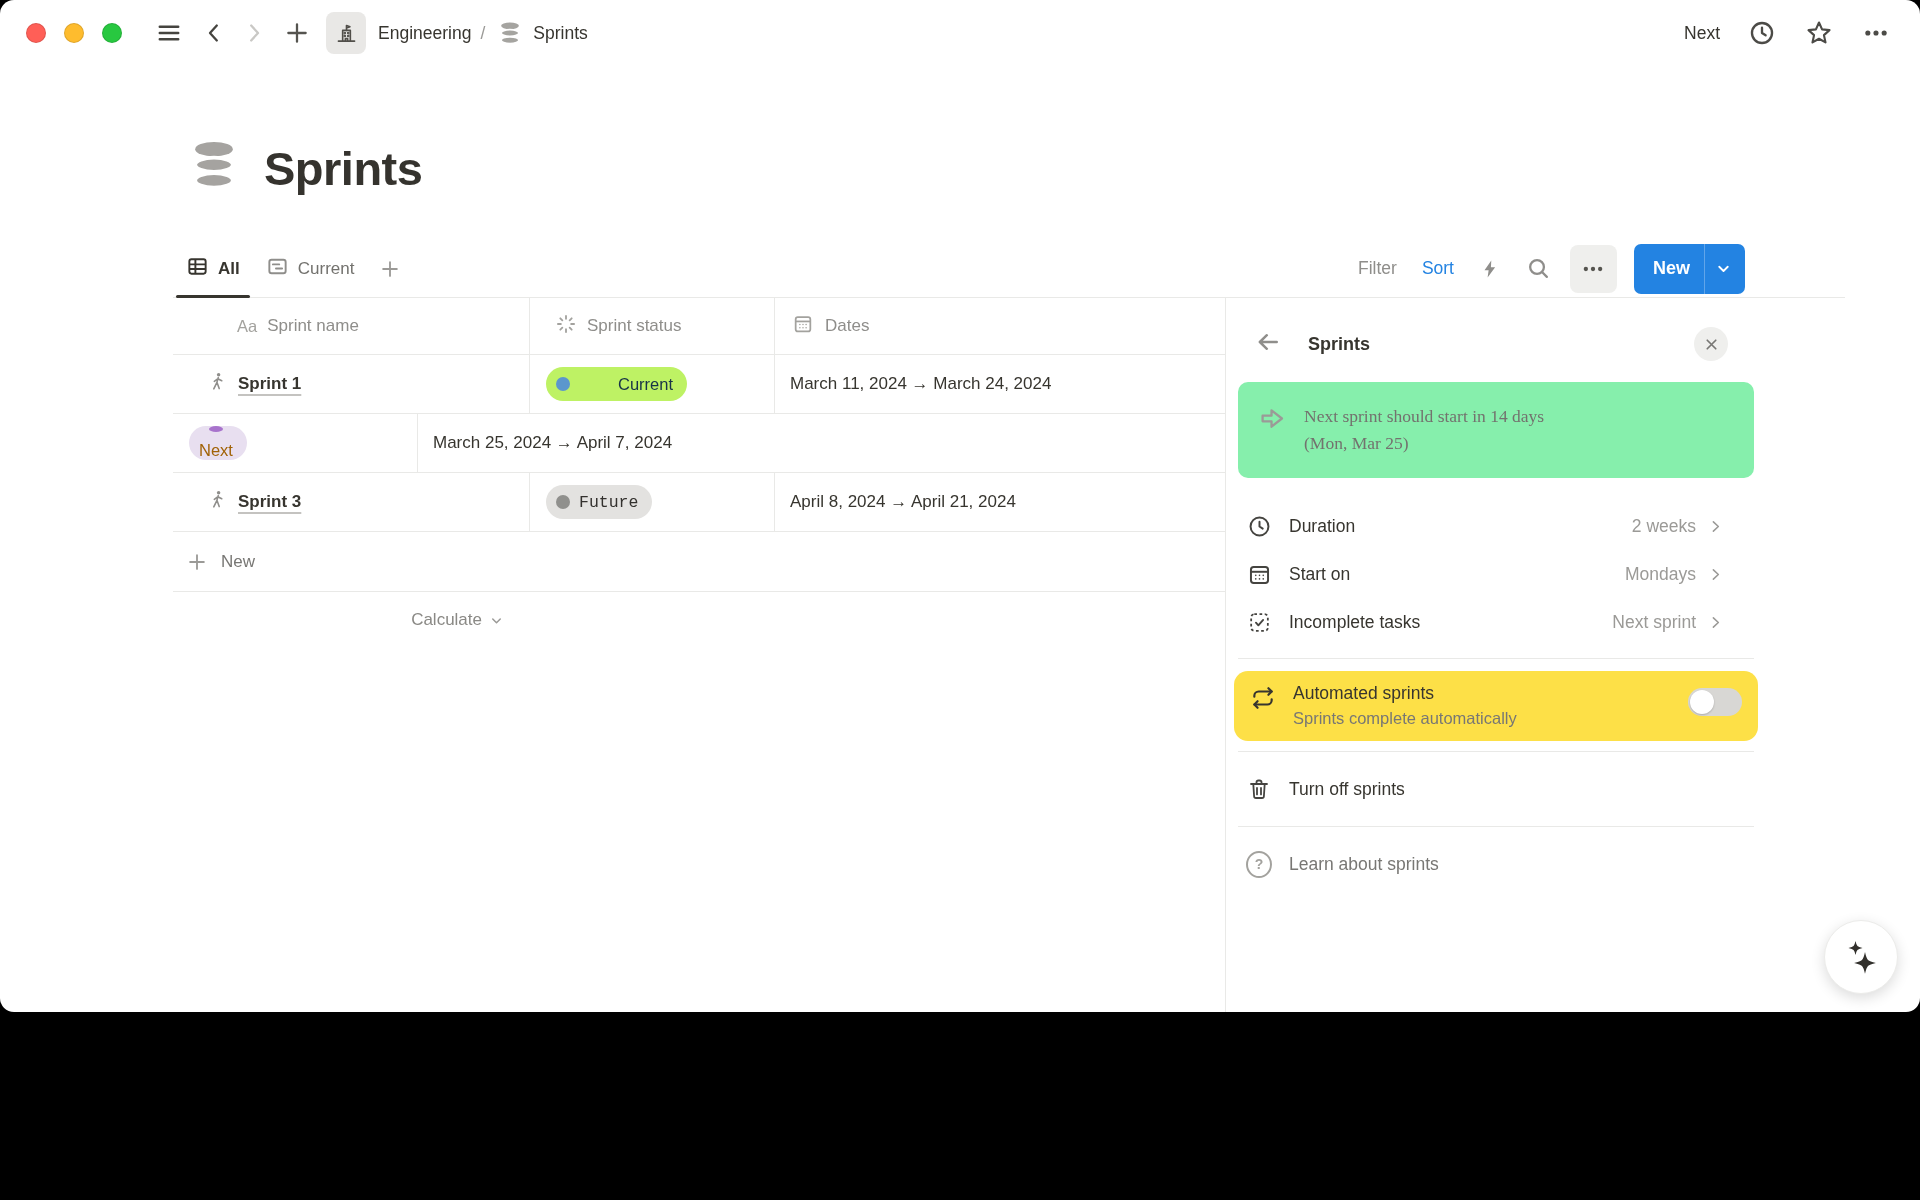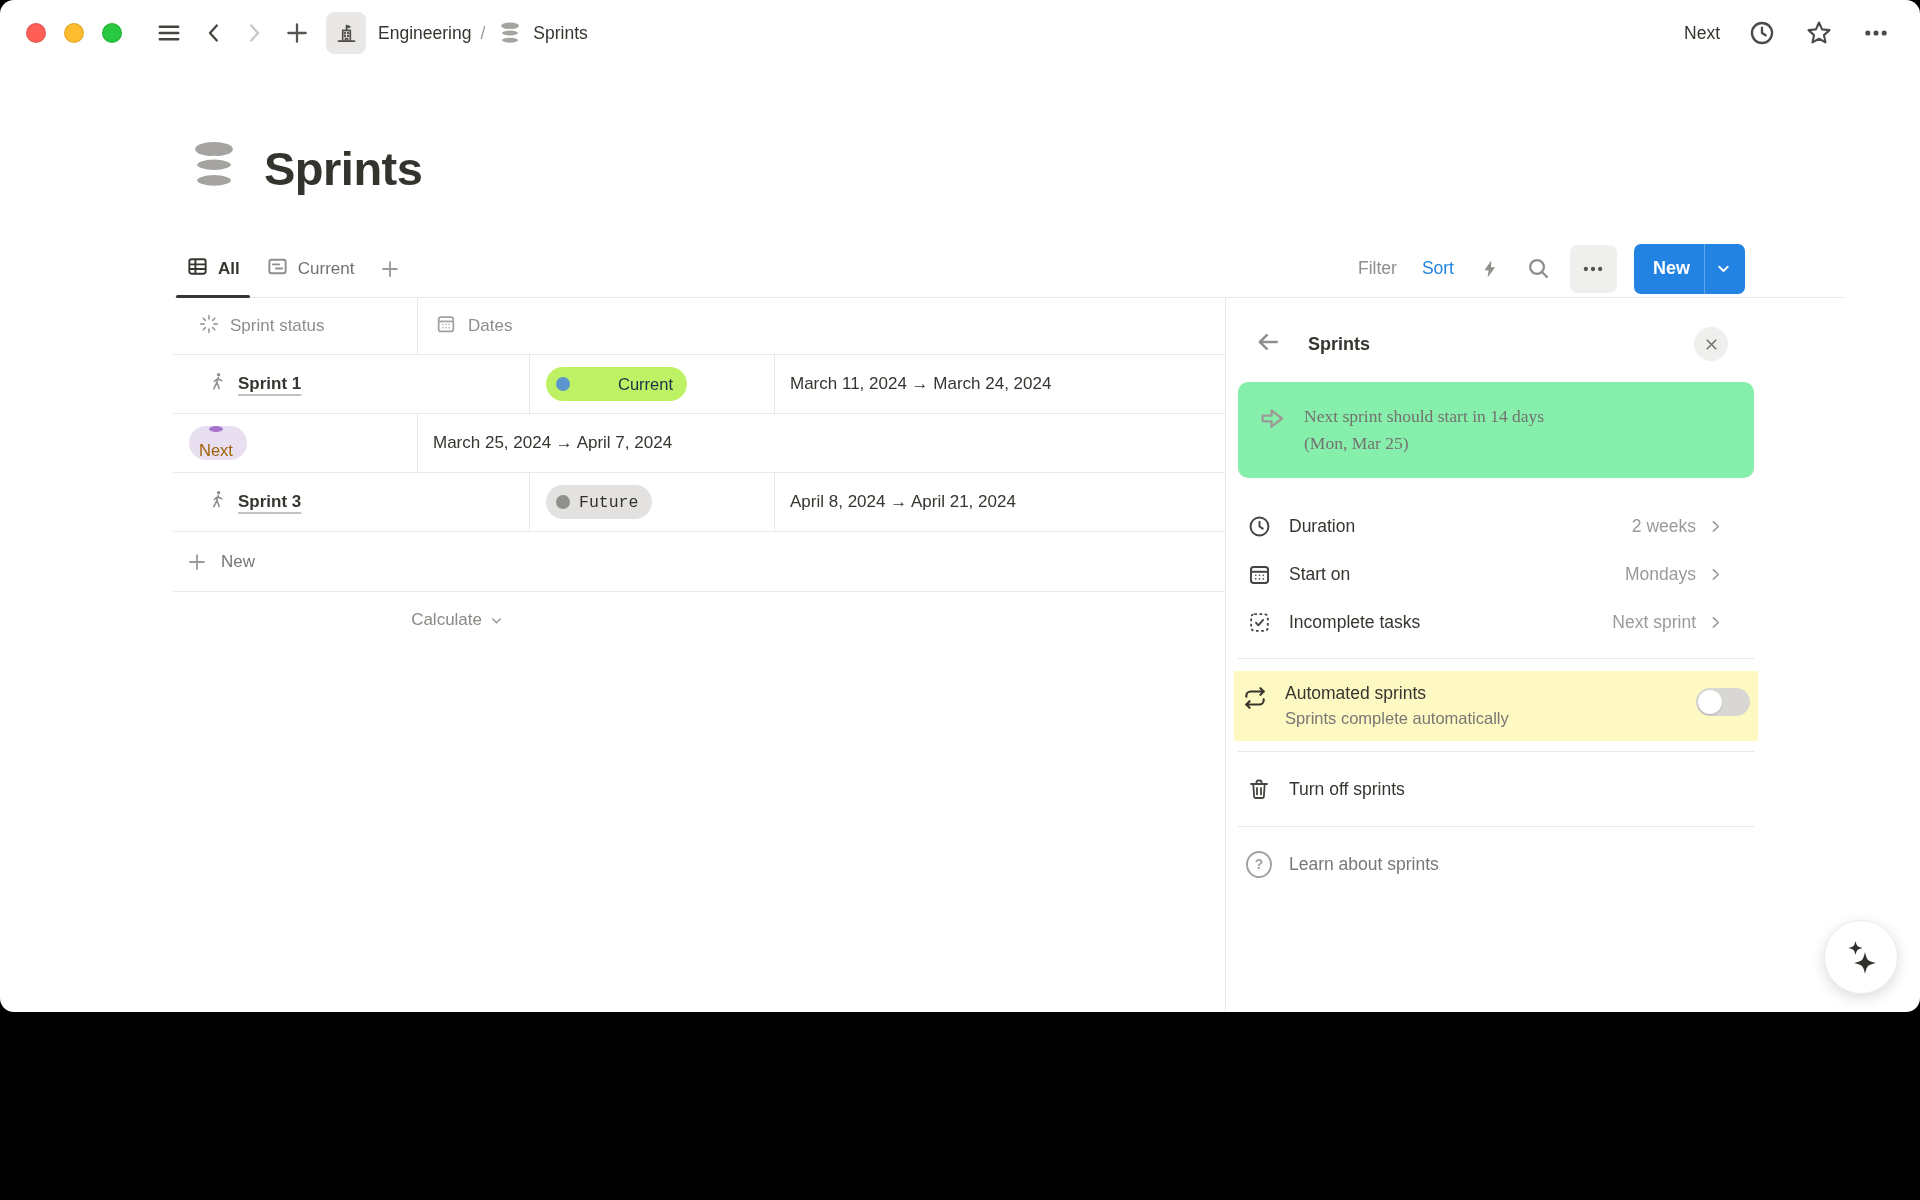--- a/index.html
+++ b/index.html
@@ -74,21 +74,21 @@
   .close-chip{width:34px;height:34px;border-radius:50%;background:#efefed;display:flex;align-items:center;justify-content:center;margin-right:26px;cursor:pointer;}
   .notice{margin-top:12px;background:#86efac;border-radius:10px;padding:21px 20px;display:flex;gap:17px;align-items:flex-start;font-family:Liberation Serif, serif;}
   .notice-text{font-size:17.5px;line-height:27px;color:#73726e;}
   .settings{margin-top:24px;}
   .setting-row{height:48px;display:flex;align-items:center;padding:0 30px 0 8px;cursor:pointer;}
   .setting-row .s-icon{width:26px;display:flex;justify-content:center;margin-right:17px;}
   .s-label{font-size:17.5px;color:#37352f;flex:1;}
   .s-value{font-size:17.5px;color:#9b9a97;}
   .s-chev{margin-left:11px;display:flex;}
   .panel-divider{height:1px;background:#e9e9e7;margin:12px 0;}
-  .automated{background:#fef9c3;border-radius:0;margin:12px -4px 0;padding:12px 8px 13px;display:flex;gap:17px;align-items:flex-start;cursor:pointer;}
+  .automated{background:#fde047;border-radius:14px;margin:12px -4px 0;padding:12px 16px 13px;display:flex;gap:17px;align-items:flex-start;cursor:pointer;}
   .auto-texts{flex:1;}
   .auto-title{font-size:17.5px;font-weight:500;color:#37352f;}
   .auto-sub{font-size:16.5px;color:#787774;margin-top:5px;}
   .toggle{width:54px;height:28px;border-radius:14px;background:#d8d7d4;position:relative;flex:0 0 auto;margin-top:5px;cursor:pointer;}
   .toggle-knob{position:absolute;left:2px;top:2px;width:24px;height:24px;border-radius:50%;background:#fff;box-shadow:0 1px 2px rgba(0,0,0,0.2);}
   .panel-action{height:50px;display:flex;align-items:center;gap:17px;padding:0 8px;cursor:pointer;}
   .panel-action .a-icon{width:26px;display:flex;justify-content:center;}
   .action-label{font-size:17.5px;color:#37352f;}
   .action-label.muted{color:#787774;}
   .help-circle{width:23px;height:23px;border-radius:50%;border:2px solid #a3a29e;color:#a3a29e;font-size:14px;font-weight:600;display:flex;align-items:center;justify-content:center;}
@@ -239,20 +239,24 @@
           <svg width="17" height="17" viewBox="0 0 24 24" fill="none">
               <path d="M6 9.5l6 6 6-6" stroke="#fff" stroke-width="2.6" stroke-linecap="round" stroke-linejoin="round"></path>
             </svg>
         </span>
       </div>
     </div>
   </div>
 
   <div class="db-table">
     <div class="trow thead">
+      <div class="tcell c1">
+        <span class="aa-glyph">Aa</span>
+        <span>Sprint name</span>
+      </div>
       <div class="tcell c2">
         <span>
           <svg width="22" height="22" viewBox="0 0 24 24" stroke="#a3a29e" stroke-width="2" stroke-linecap="round">
             <line x1="12" y1="3.2" x2="12" y2="6.4"></line>
               <line x1="12" y1="17.6" x2="12" y2="20.8"></line>
             <line x1="3.2" y1="12" x2="6.4" y2="12"></line>
               <line x1="17.6" y1="12" x2="20.8" y2="12"></line>
             <line x1="5.8" y1="5.8" x2="8" y2="8"></line>
               <line x1="16" y1="16" x2="18.2" y2="18.2"></line>
             <line x1="18.2" y1="5.8" x2="16" y2="8"></line>

